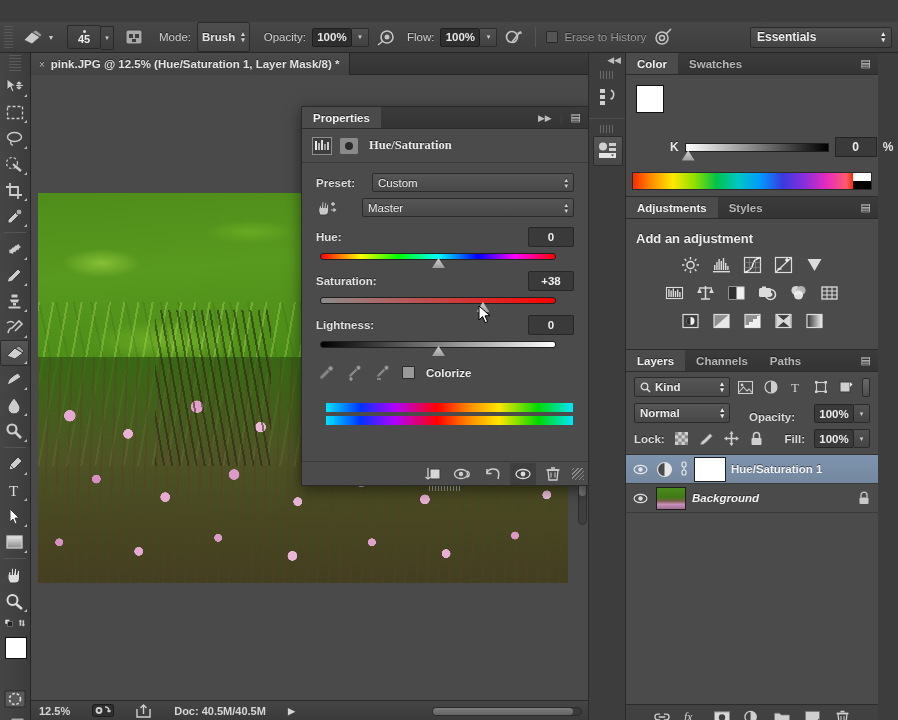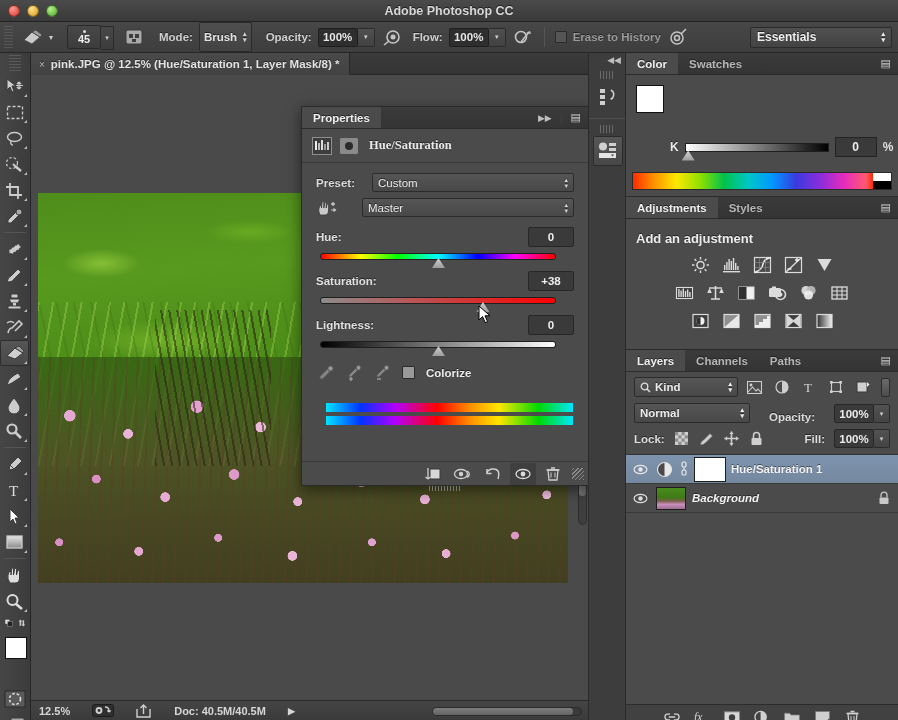--- a/index.html
+++ b/index.html
@@ -34,21 +34,21 @@
   
   .optionsbar {
     position:absolute; left:0; top:22px; width:898px; height:31px;
     background:linear-gradient(#474747,#3e3e3e);
     border-bottom:1px solid #262626;
     display:flex; align-items:center; gap:6px; padding-left:4px;
   }
   .grip { width:9px; height:22px; background:
       repeating-linear-gradient(#5d5d5d 0 1px, transparent 1px 3px);
       opacity:.8; margin-right:2px;}
-  .opt-label { font-weight:bold; color:#cfcfcf; font-size:11.5px; text-shadow:0 -1px 0 #222; }
+  .opt-label { font-weight:normal; color:#cfcfcf; font-size:11.5px; text-shadow:0 -1px 0 #222; }
   .combo {
     background:linear-gradient(#4e4e4e,#434343);
     border:1px solid #2b2b2b; border-radius:2px;
     height:19px; display:flex; align-items:center;
     padding:14px 4px; color:#e2e2e2; font-size:11.5px; font-weight:bold;
     text-shadow:0 -1px 0 #222;
   }
   .combo .arrows { margin-left:6px; font-size:7px; line-height:6px; color:#cfcfcf; }
   .numfield {
     background:#2e2e2e; border:1px solid #1e1e1e; border-radius:2px;
@@ -263,21 +263,21 @@
   .mdtop{ height:14px; display:flex;align-items:center;justify-content:flex-end;padding-right:4px;}
   .mditem{ margin:4px 4px 0 4px; }
   .mdgrip{ height:8px; background:repeating-linear-gradient(90deg,#6a6a6a 0 1px,transparent 1px 3px);
      margin:0 7px 3px 7px;}
   .mdbtn{ width:30px;height:30px;margin:0 auto;display:flex;align-items:center;justify-content:center;
      color:#cfcfcf; border-radius:2px;}
   .mdbtn.active{ background:linear-gradient(#575757,#474747); box-shadow:inset 0 0 0 1px #2b2b2b;}
   .mdsep{ height:1px; background:#2e2e2e; border-bottom:1px solid #4e4e4e; margin:6px 0;}
 
   
-  .rightdock{ position:absolute; left:626px; top:53px; width:272px; height:667px; background:#3d3d3d;}
+  .rightdock{ position:absolute; left:626px; top:53px; width:252px; height:667px; background:#3d3d3d;}
   .rpanel{ background:#4b4b4b; border-bottom:1px solid #2a2a2a;}
 
   .colorpanel-body{ height:121px; position:relative; }
   .fgbg{ position:absolute; left:10px; top:10px; width:44px;height:40px;}
   .fgbg .fg{ position:absolute; left:0;top:0;width:28px;height:28px;background:#fff;border:1px solid #111;}
   .fgbg .bg{ position:absolute; left:16px;top:14px;width:26px;height:26px;background:#000;border:1px solid #8a8a8a; z-index:-1;}
   .kslider{ position:absolute; left:44px; top:62px; display:flex; align-items:center; gap:6px;}
   .kslider .k{ font-weight:bold;color:#e8e8e8;font-size:12px;text-shadow:0 -1px 0 #222;}
   .ktrack{ position:relative; width:144px;height:9px;border:1px solid #1f1f1f;
     background:linear-gradient(90deg,#ffffff,#000000);}
@@ -336,28 +336,20 @@
 
   .cursor{ position:absolute; left:478px; top:305px; width:14px;height:19px; pointer-events:none; z-index:50;}
   svg{ display:block; }
   .thumb-photo{ background:linear-gradient(180deg,#4a8c1c 0%,#3f7a16 45%,#7a5f48 62%,#c98fbe 78%,#9c6f8e 100%);}
 </style>
 </head>
 <body>
 
 <div class="app">
 
-  <div class="titlebar">
-    <div class="traffic">
-      <div class="tl red"></div>
-      <div class="tl yellow"></div>
-      <div class="tl green"></div>
-    </div>
-    <div class="win-title">Adobe Photoshop CC</div>
-  </div>
 
   <div class="optionsbar">
     <div class="grip"></div>
 
     <div class="iconbtn">
       <svg width="22" height="18" viewBox="0 0 22 18">
         <path d="M3 12 L11 4 L19 9 L11 16 Z" fill="#c9c9c9" stroke="#4a4a4a" stroke-width="1"></path>
         <path d="M11 4 L15 2 L21 7 L19 9 Z" fill="#9f9f9f" stroke="#4a4a4a" stroke-width="1"></path>
       </svg>
     </div>

